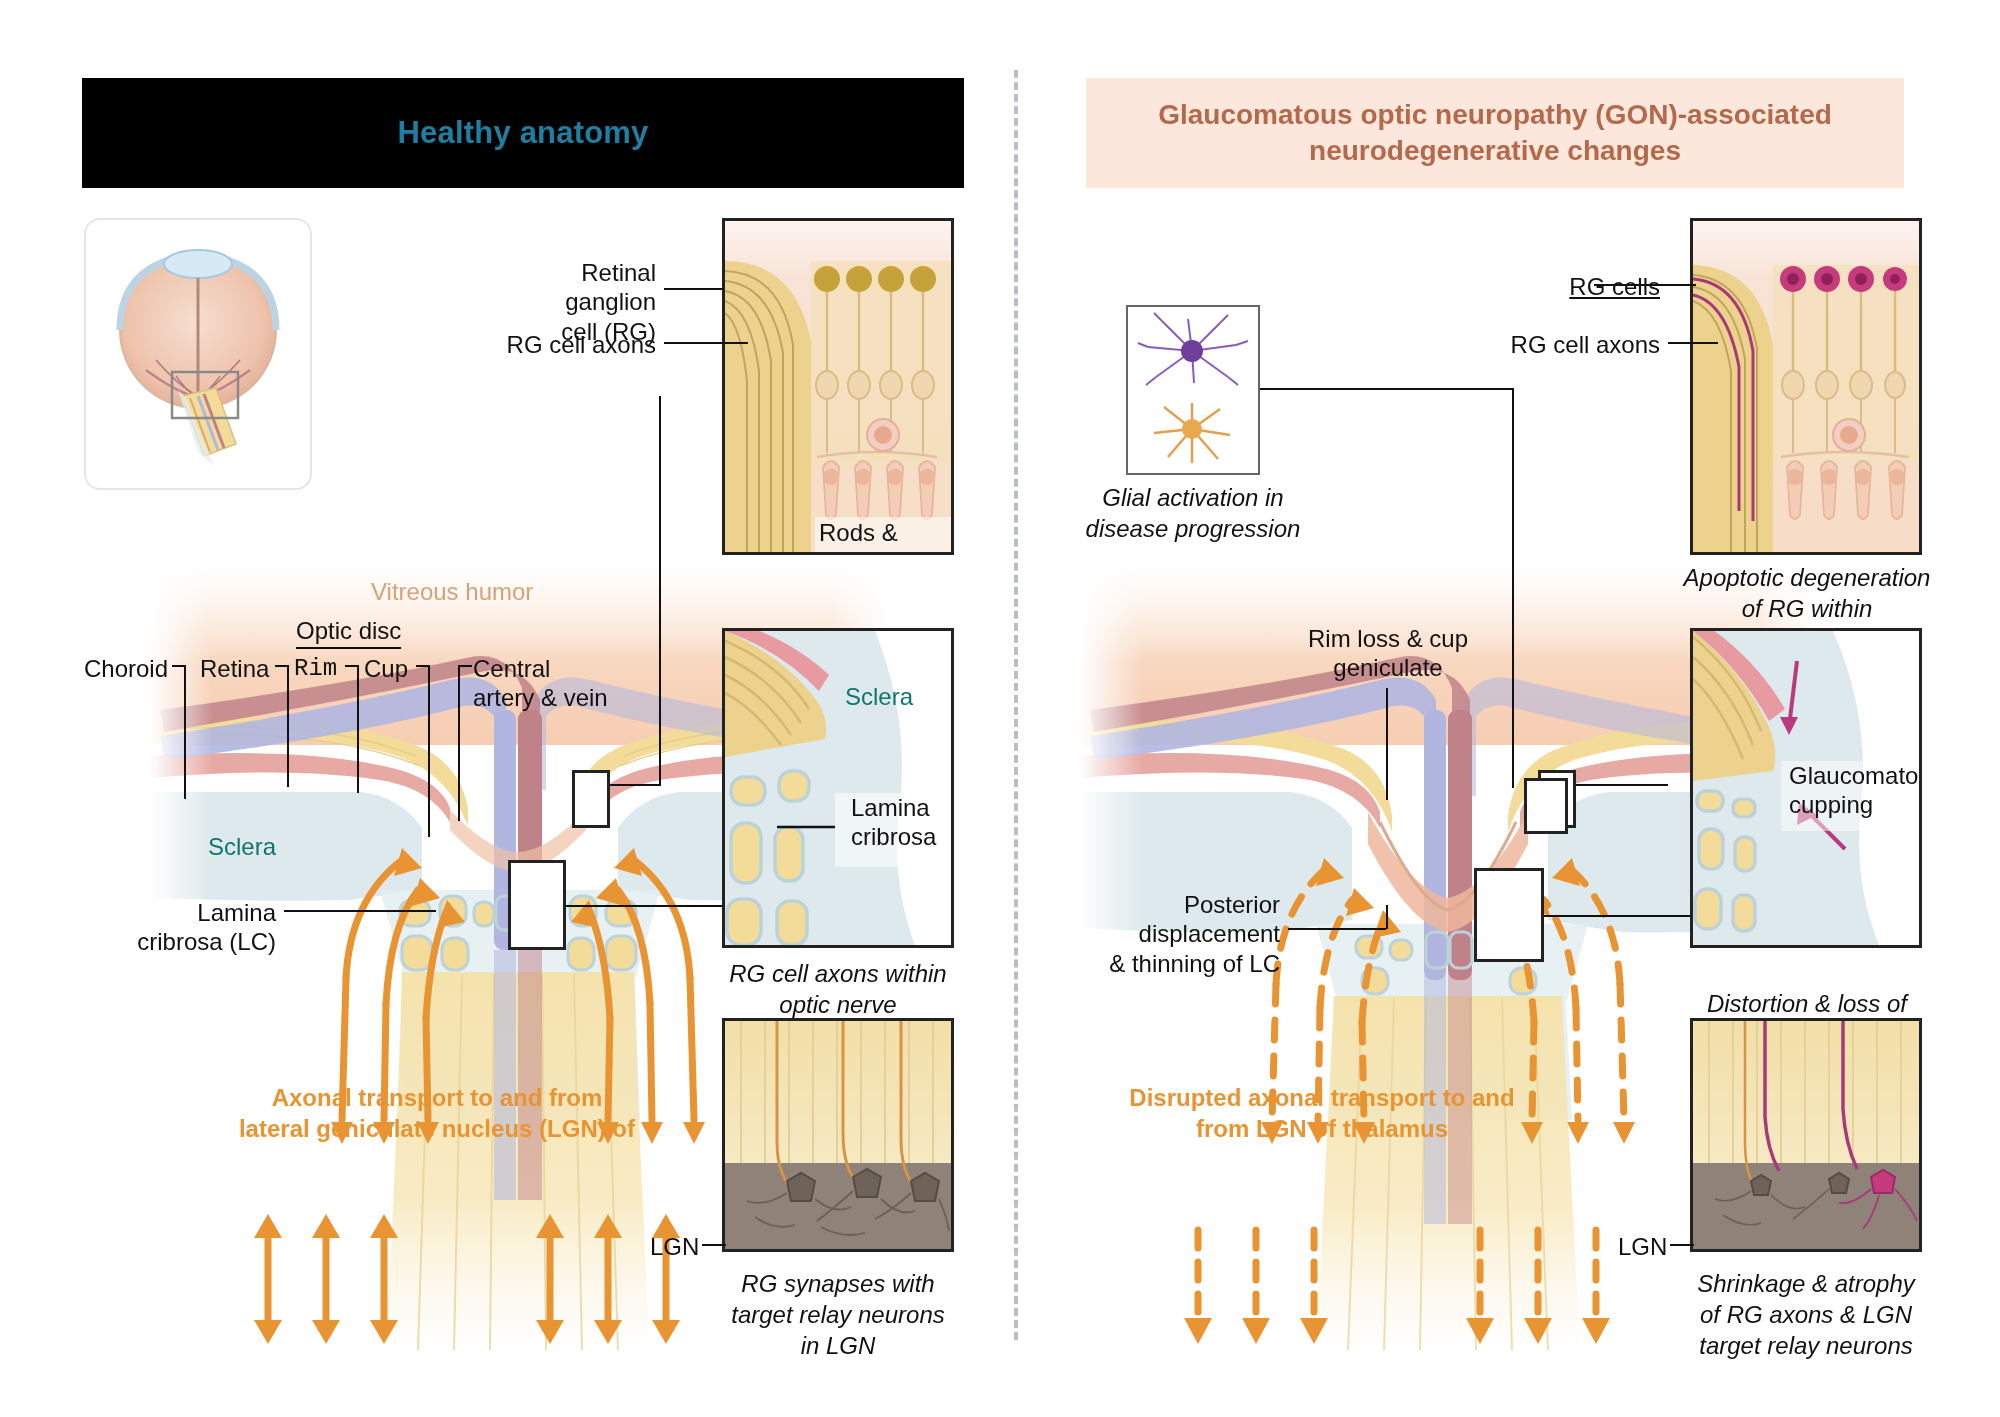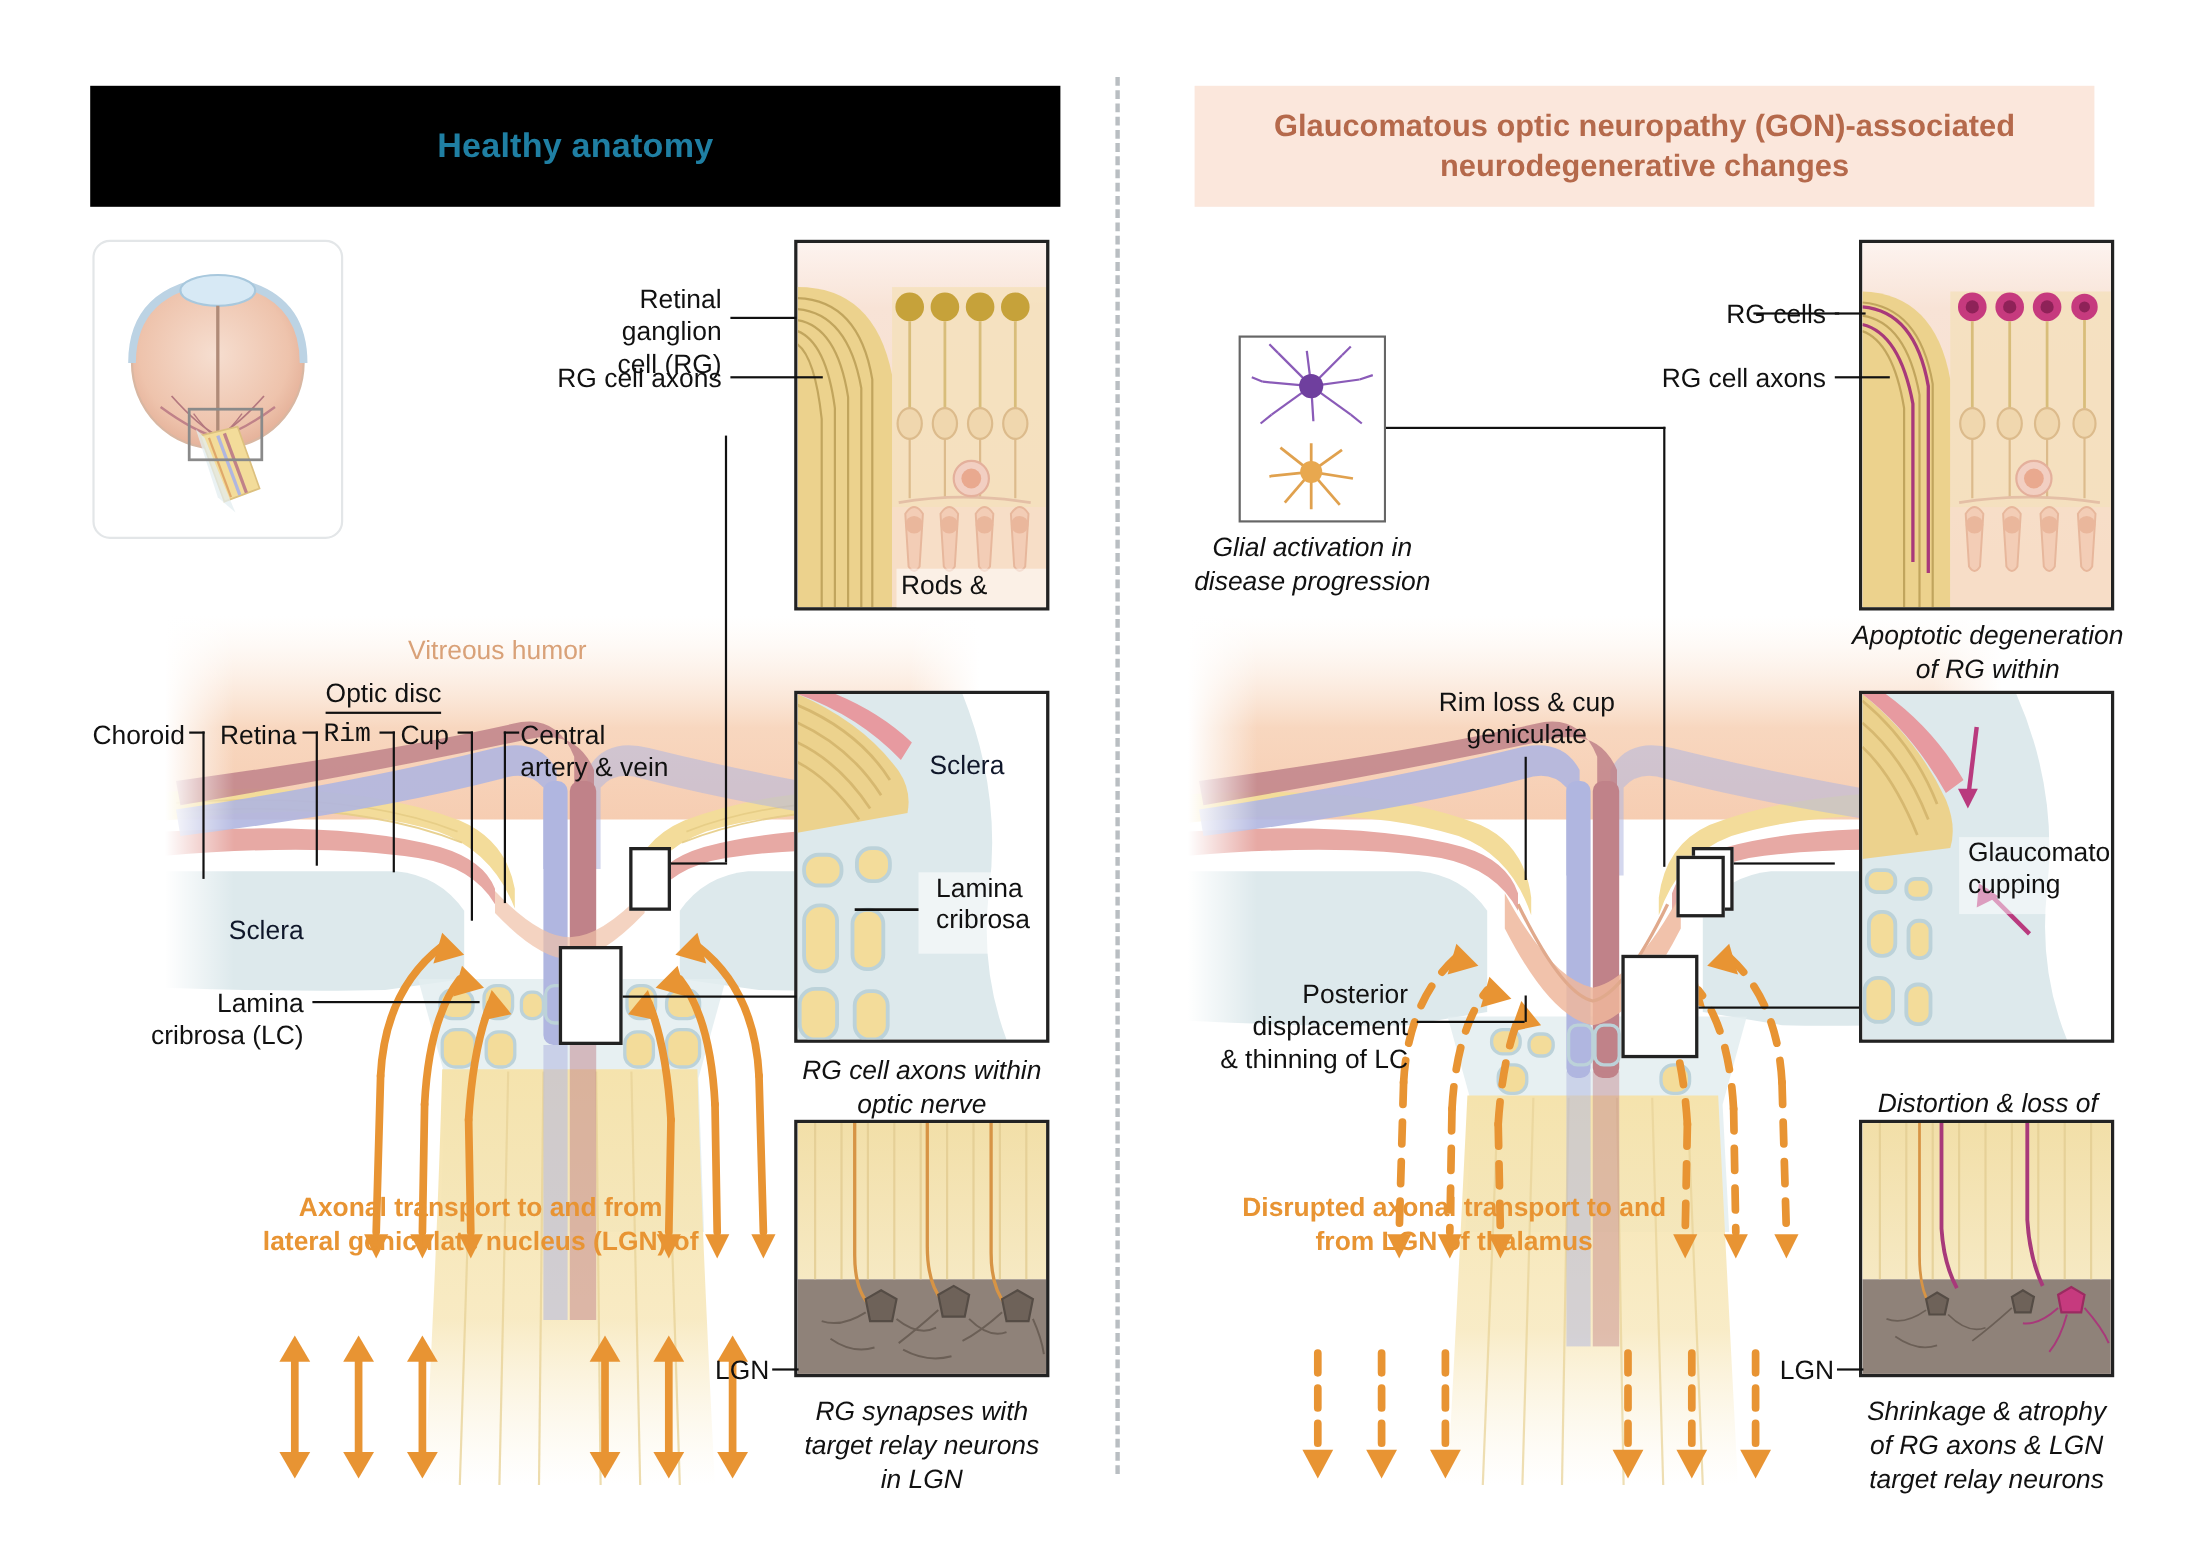--- a/index.html
+++ b/index.html
@@ -44,21 +44,21 @@
   }
 
   
   .frame { border:3px solid #222; background:#fff; overflow:hidden; }
   .frame-thin { border:2px solid #666; background:#fff; overflow:hidden; }
 
   
   .lbl { font-size:24px; color:#111; line-height:1.22; }
   .lbl-c { text-align:center; }
   .lbl-r { text-align:right; }
-  .lbl-sclera { font-size:24px; color:#0f172a; }
+  .lbl-sclera { font-size:24px; color:#0f766e; }
   .lbl-vit { font-size:24px; color:#d9a178; }
   .cap { font-size:24px; font-style:italic; color:#111; line-height:1.3; text-align:center; }
   .orange-txt { color:#e89433; font-weight:bold; font-size:24px; line-height:1.28; text-align:center; }
   .underline-title { text-decoration:none; border-bottom:2px solid #111; padding-bottom:3px; }
 
   
   .ln { background:#111; }
   .ln-h { height:2px; }
   .ln-v { width:2px; }
 
@@ -714,21 +714,21 @@
     </g>
     <circle cx="156" cy="214" r="16" fill="#f2cfc2" stroke="#e4b09c" stroke-width="2"></circle>
     <circle cx="156" cy="214" r="9" fill="#e9a98f"></circle>
   </svg>
 </div>
 <div class="abs cap" style="left:1682px; top:562px; width:250px;">
   <div>Apoptotic degeneration</div>
   <div>of RG within</div>
 </div>
 
-<div class="abs lbl lbl-r" style="left:1500px; top:272px; width:160px;">RG cells</div>
+<div class="abs lbl lbl-r" style="left:1500px; top:272px; width:160px;text-decoration:underline;">RG cells</div>
 <div class="abs ln ln-h" style="left:1668px; top:284px; width:28px;"></div>
 <div class="abs ln ln-h" style="left:1594px; top:284px; width:78px;"></div>
 
 <div class="abs lbl lbl-r" style="left:1460px; top:330px; width:200px;">RG cell axons</div>
 <div class="abs ln ln-h" style="left:1668px; top:342px; width:50px;"></div>
 
 <div class="abs frame" style="left:1538px; top:770px; width:38px; height:58px;"></div>
 <div class="abs ln ln-h" style="left:1576px; top:784px; width:92px;"></div>
 
 <div class="abs frame" style="left:1690px; top:628px; width:232px; height:320px;">

